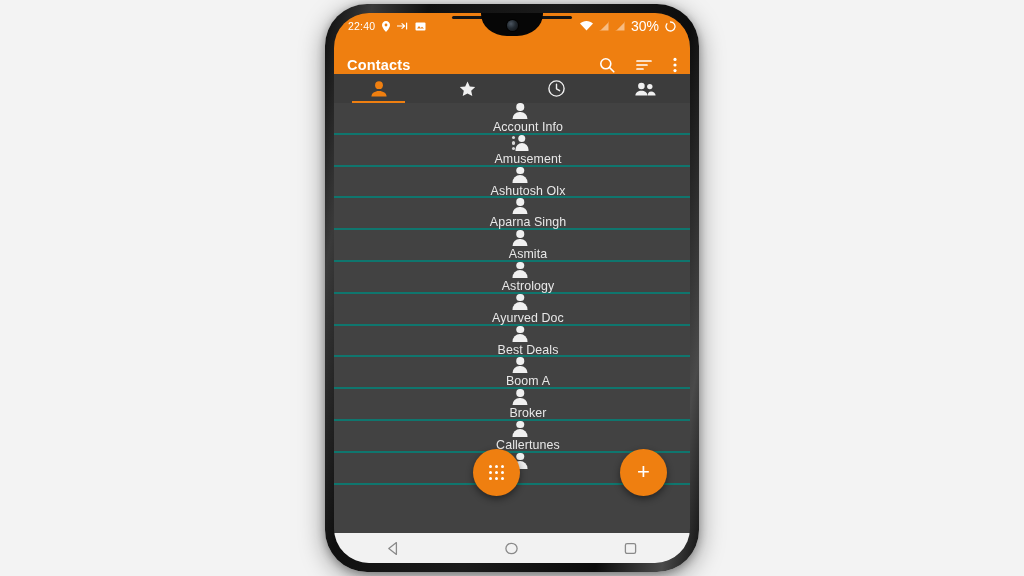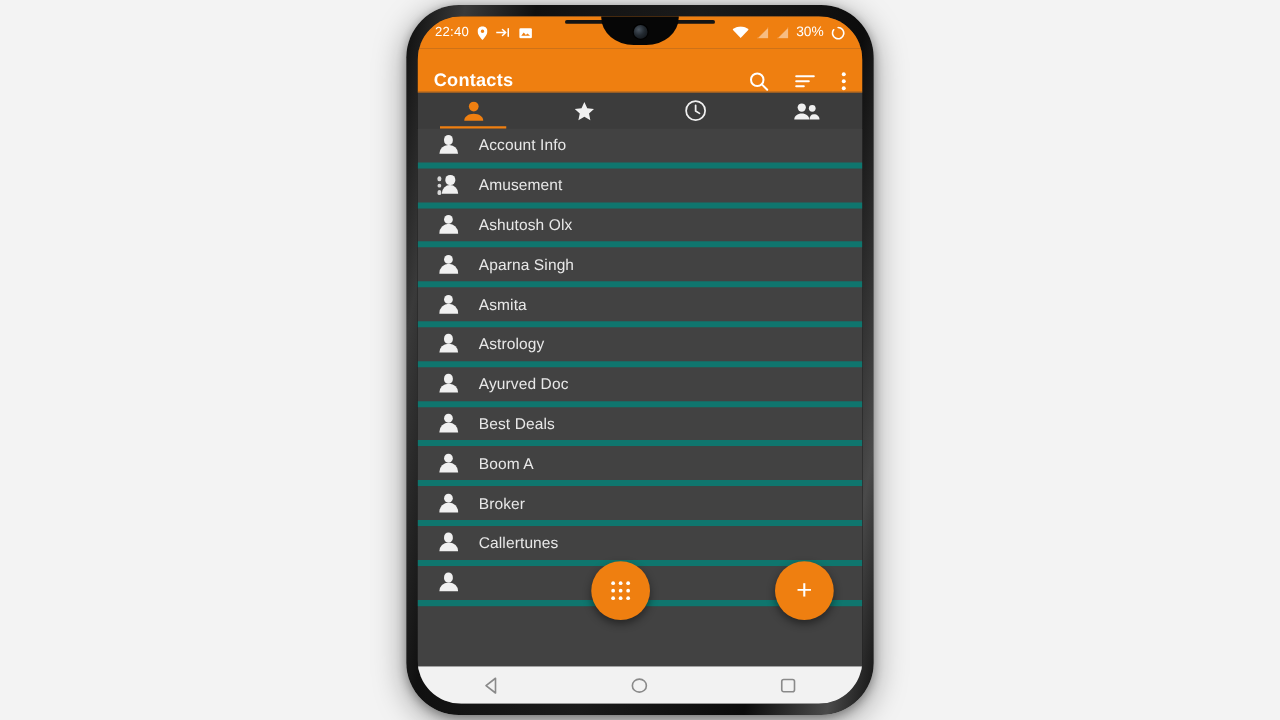--- a/index.html
+++ b/index.html
@@ -48,21 +48,21 @@
     position:relative; height:26px; flex:0 0 26px;
     background:#ef7f10;
     display:flex; align-items:center;
     padding:0 14px; color:#fff; font-size:10px; z-index:3;
   }
   #sb-left{ display:flex; align-items:center; gap:7px; }
   #sb-right{ margin-left:auto; display:flex; align-items:center; gap:6px; }
   #sb-time{ font-size:10.5px; letter-spacing:.2px; }
   .sb-ico{ display:inline-block; line-height:1; }
   .dim{ opacity:.48; }
-  #sb-batt{ font-size:11px; }
+  #sb-batt{ font-size:14px; }
 
   
   #notch{
     position:absolute; left:50%; top:0; transform:translateX(-50%);
     width:62px; height:23px; background:#060606;
     border-bottom-left-radius:26px 22px; border-bottom-right-radius:26px 22px;
     z-index:6;
     display:flex; align-items:flex-start; justify-content:center;
   }
   #notch::before,#notch::after{
@@ -98,22 +98,23 @@
   }
   .tab.active::after{
     content:""; position:absolute; left:20%; right:20%; bottom:0;
     height:2px; background:#ef7f10;
   }
 
   
   #list{ flex:1 1 auto; background:#424242; overflow:hidden; position:relative; }
   .row{
     height:31.8px; display:flex; align-items:center;
-    padding-left:16px; border-bottom:5px solid #0f766e;
+    padding-left:16px; border-bottom:2px solid #0f766e;
     background:#424242;
+    flex-direction:column;
   }
   .row-name{ color:#e8e8e8; font-size:12.4px; margin-left:16px; letter-spacing:.1px; }
 
   
   .av{ width:17px; height:16px; position:relative; flex:0 0 17px; }
   .av .head{
     position:absolute; left:50%; top:0; transform:translateX(-50%);
     width:7.5px; height:7.5px; border-radius:50%; background:#f0f0f0;
   }
   .av .body{

